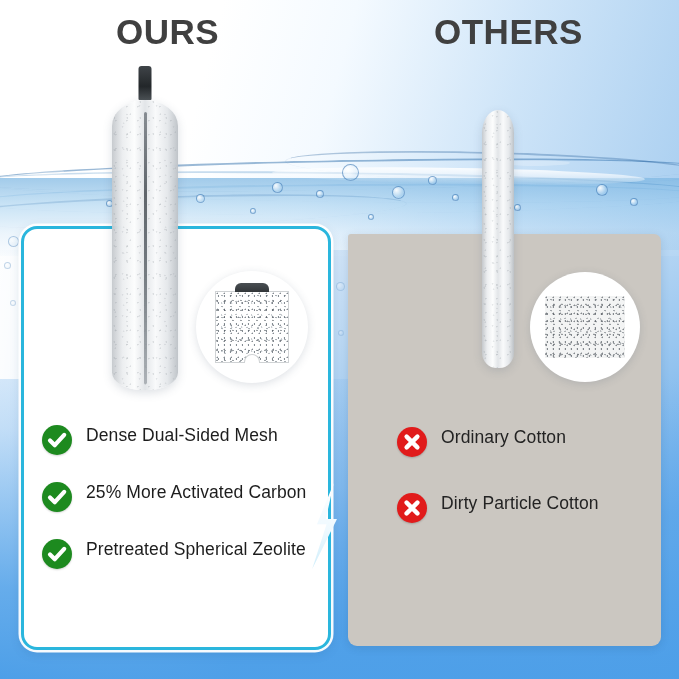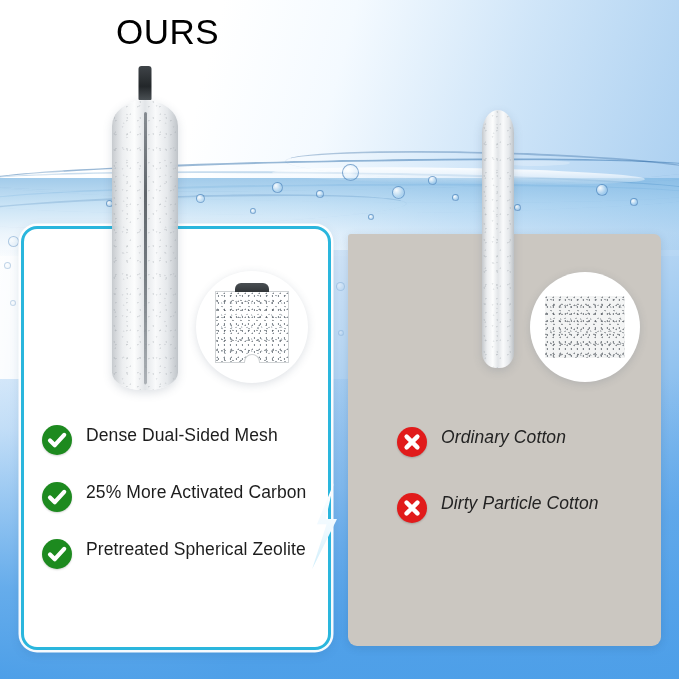--- a/index.html
+++ b/index.html
@@ -193,22 +193,22 @@
     position:absolute;
     left:348px; top:234px; width:313px; height:412px;
     background:#cbc7c1;
     border-radius:3px 7px 9px 9px;
     box-shadow:0 2px 9px rgba(30,60,95,.14);
   }
 
   
   .heading {
     position:absolute;
-    font-weight:normal;
-    color:#000000;
+    font-weight:bold;
+    color:#404040;
     letter-spacing:.5px;
     white-space:nowrap;
   }
   #head-ours   { left:116px; top:12px; font-size:35px; }
   #head-others { left:434px; top:12px; font-size:35px; }
 
   
   .feat-list { position:absolute;text-align:right; }
   #list-ours   { left:42px;  top:424px; width:290px; }
   #list-others { left:397px; top:426px; width:270px; }
@@ -237,21 +237,21 @@
     box-shadow:0 1px 2px rgba(0,0,0,.2);
   }
   .badge svg { position:absolute; inset:0; width:30px; height:30px; }
 
   .feat-text {
     font-size:17.5px;
     line-height:1.28;
     color:#1d1d1d;
     letter-spacing:.1px;
   }
-  #list-others .feat-text { color:#232323;font-style:italic; }
+  #list-others .feat-text { color:#232323; }
 
   
   #vs-badge {
     position:absolute;
     left:295px; top:487px;
     width:86px; height:78px;
   }
   .vs-bolt {
     position:absolute; left:14px; top:-4px;
     width:40px; height:86px;
@@ -315,20 +315,21 @@
   <div class="bubble" style="left:8px;  top:236px; width:11px; height:11px; opacity:.6;"></div>
   <div class="bubble" style="left:4px;  top:262px; width:7px;  height:7px;  opacity:.5;"></div>
   <div class="bubble" style="left:10px; top:300px; width:6px;  height:6px;  opacity:.45;"></div>
   <div class="bubble" style="left:336px; top:282px; width:9px; height:9px; opacity:.4;"></div>
   <div class="bubble" style="left:338px; top:330px; width:6px; height:6px; opacity:.35;"></div>
 
   <div class="panel-others"></div>
   <div class="panel-ours"></div>
 
   <div class="heading" id="head-ours">OURS</div>
+  <div class="heading" id="head-others">OTHERS</div>
 
   <div class="cartridge" style="left:112px; top:100px; width:66px; height:290px;">
     <div class="cart-body"></div>
     <div class="cart-grain"></div>
     <div class="cart-seam"></div>
   </div>
   <div class="cart-tip" style="left:145px; top:66px; width:13px; height:34px;"></div>
 
   <div class="cartridge" style="left:482px; top:110px; width:32px; height:258px;">
     <div class="cart-body"></div>

